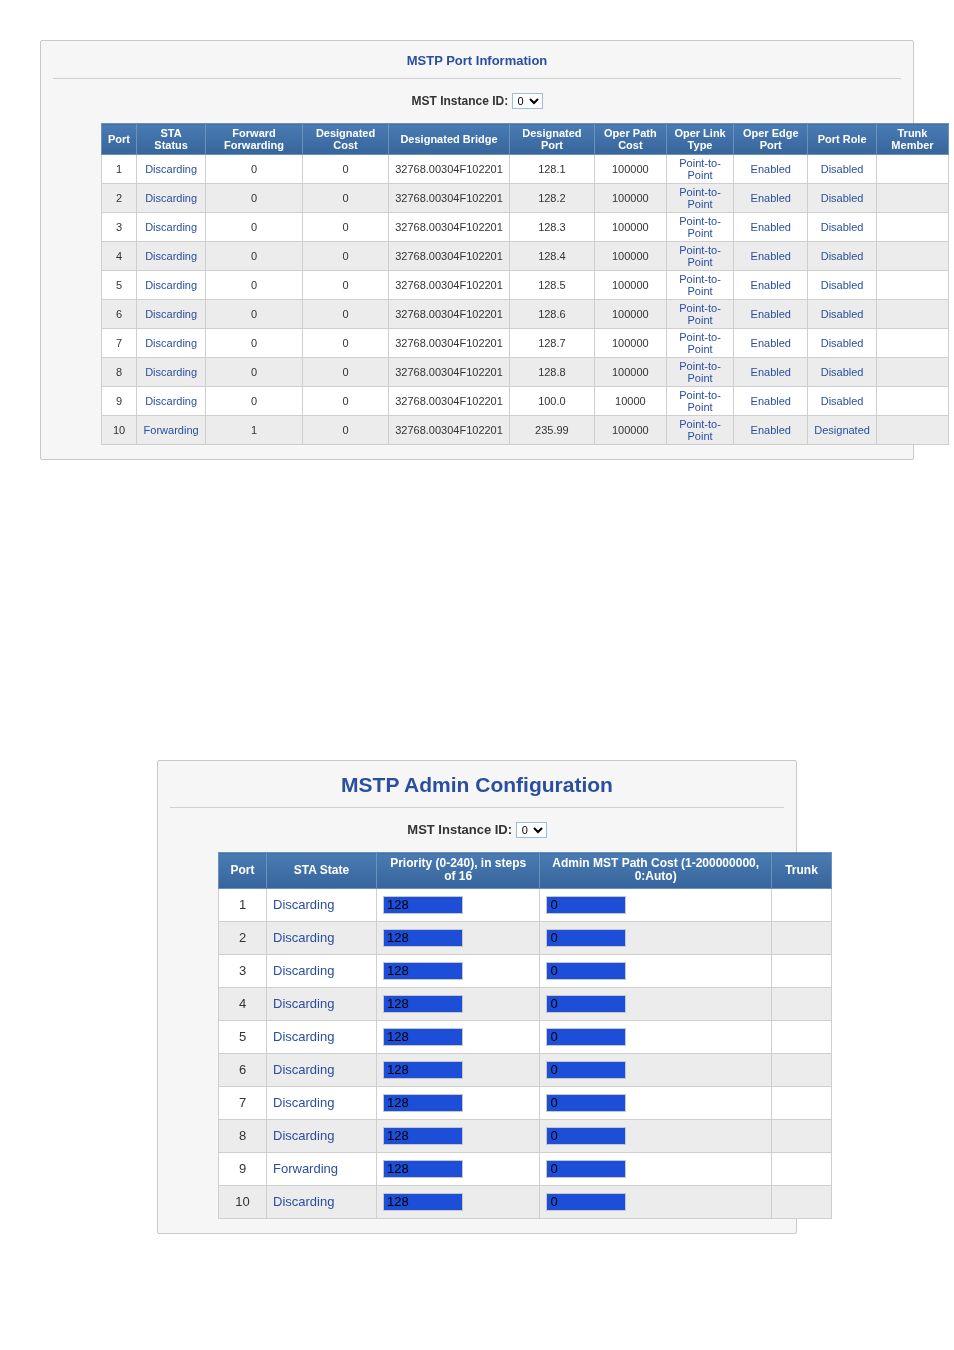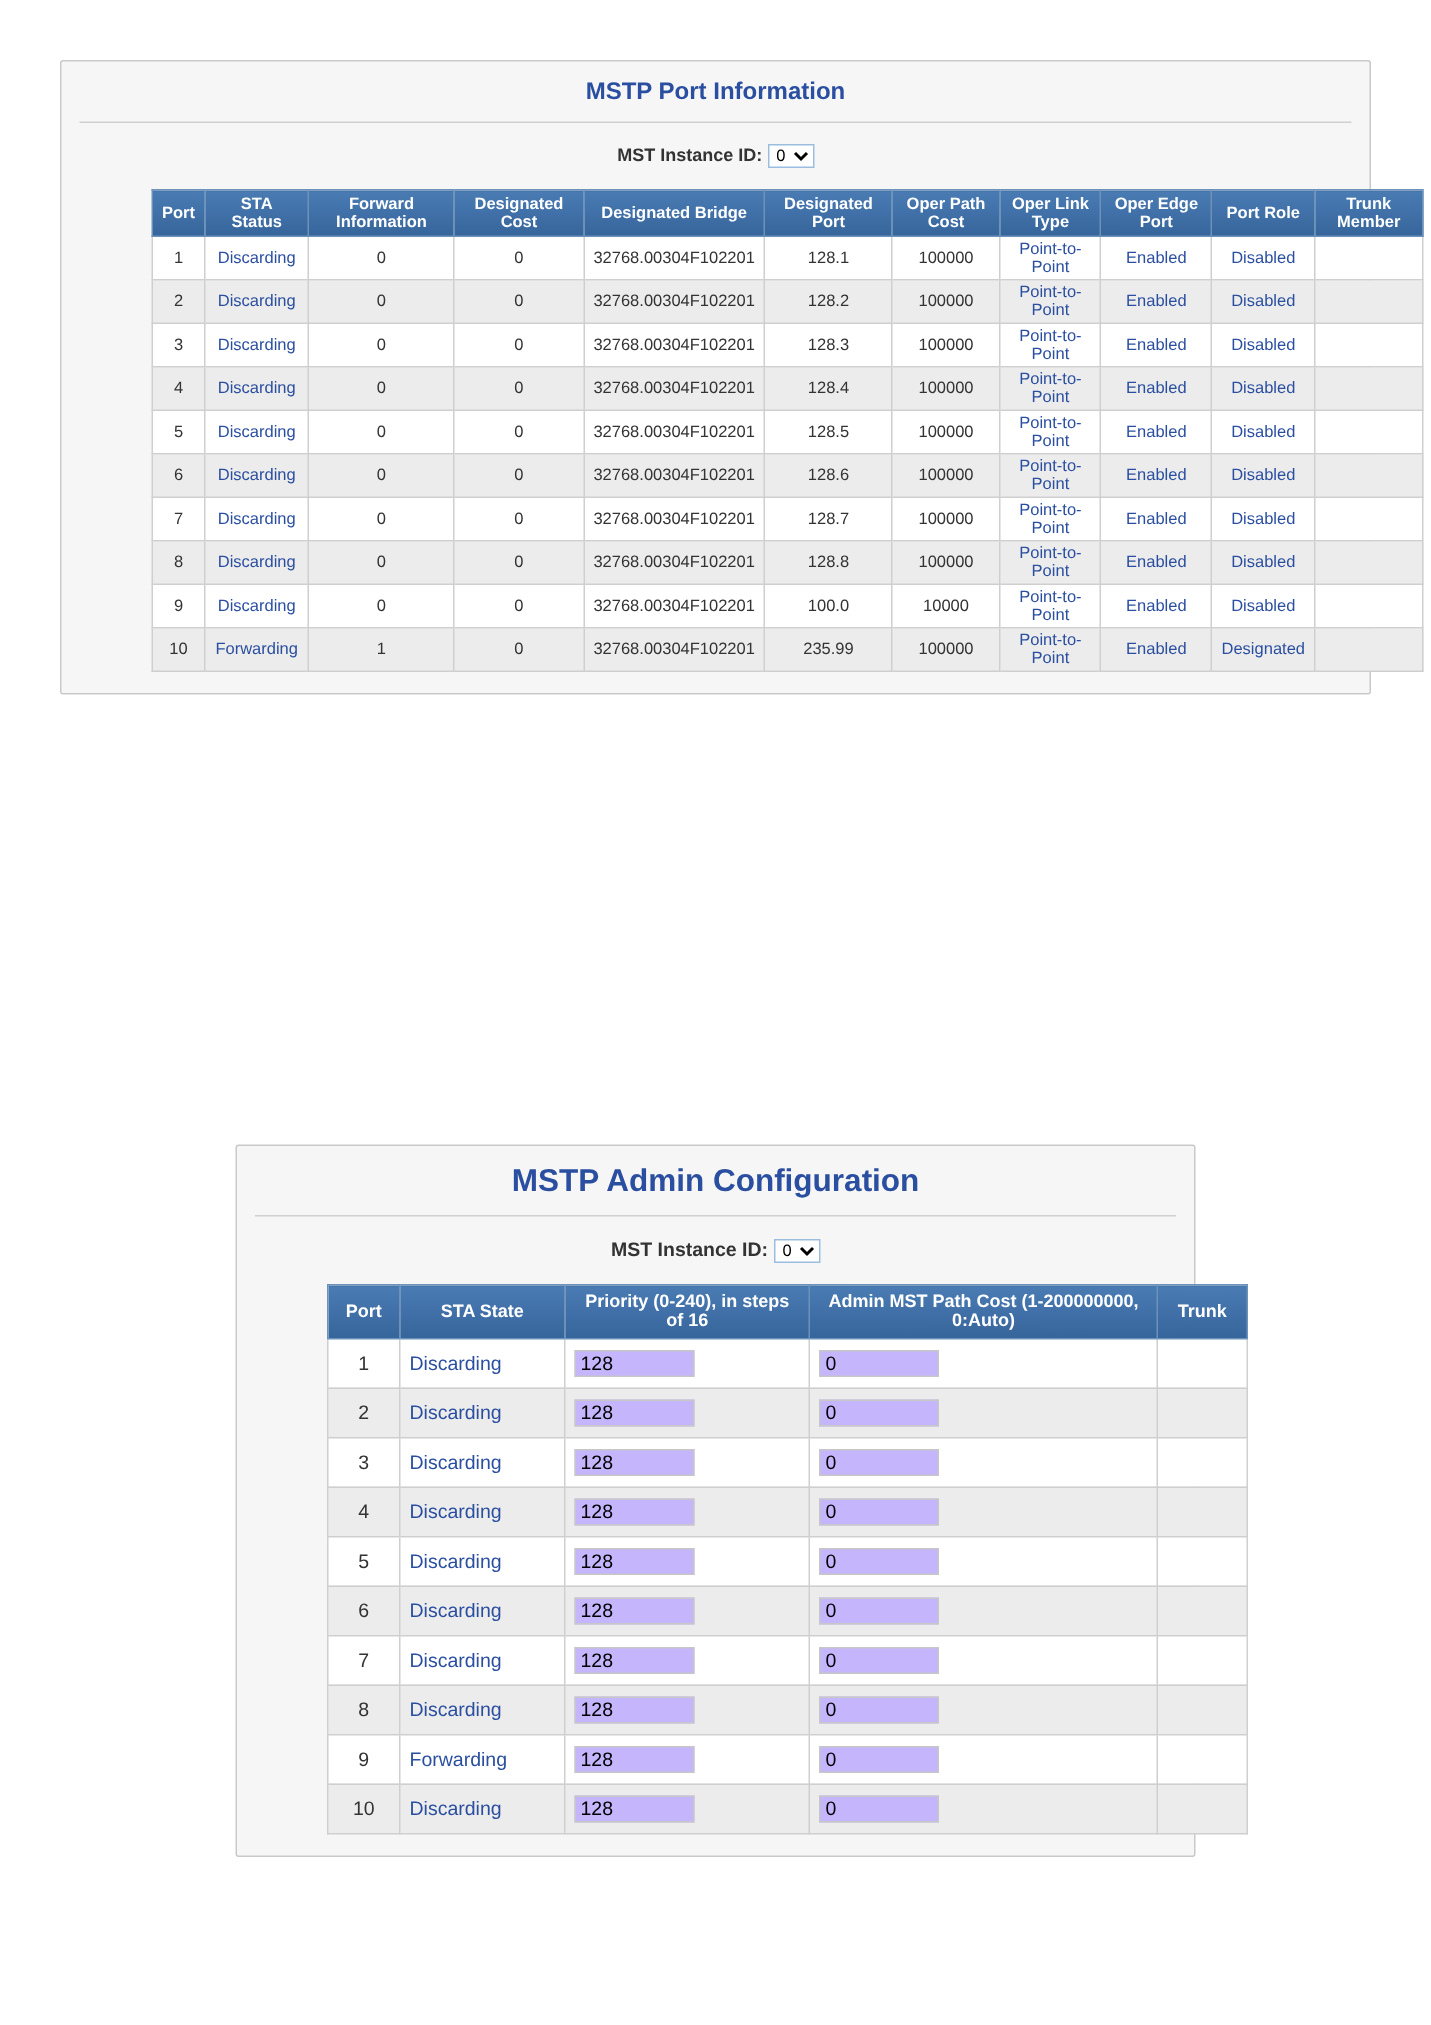--- a/index.html
+++ b/index.html
@@ -21,21 +21,21 @@
   .panel.top {
     margin: 40px 40px 0 40px;
   }
   .panel.bottom {
     width: 640px;
     margin: 300px auto 40px auto;
     background: #f6f6f6;
   }
   h2.title {
     margin: 0 0 4px 0;
-    font-size: 16px;
+    font-size: 13px;
     font-weight: bold;
     font-family: Verdana, Arial, sans-serif;
     text-align: center;
     color: #2a4ea0;
     padding: 2px 0 6px 0;
   }
   .hr {
     border: none;
     border-top: 1px solid #d0d0d0;
     margin: 0 0 14px 0;
@@ -89,21 +89,21 @@
   .port-role { color: #2a4ea0; }
   .edge { color: #2a4ea0; }
   
   .bottom input[type="text"] {
     width: 80px;
     height: 18px;
     font-size: 13px;
     border: 1px solid #c7c7c7;
     padding: 1px 3px;
     box-sizing: border-box;
-    background: #c4b5fd;
+    background: #1d4ed8;
   }
   .bottom td {
     height: 28px;
     font-size: 13px;
   }
   .bottom th {
     font-size: 12px;
     padding: 4px 6px;
   }
   .bottom h2.title { font-size: 21px; }
@@ -121,21 +121,21 @@
     <span>MST Instance ID:</span>
     <select>
       <option>0</option>
     </select>
   </div>
   <table>
     <thead>
       <tr>
         <th>Port</th>
         <th>STA Status</th>
-        <th>Forward Information</th>
+        <th>Forward Forwarding</th>
         <th>Designated Cost</th>
         <th>Designated Bridge</th>
         <th>Designated Port</th>
         <th>Oper Path Cost</th>
         <th>Oper Link Type</th>
         <th>Oper Edge Port</th>
         <th>Port Role</th>
         <th>Trunk Member</th>
       </tr>
     </thead>

